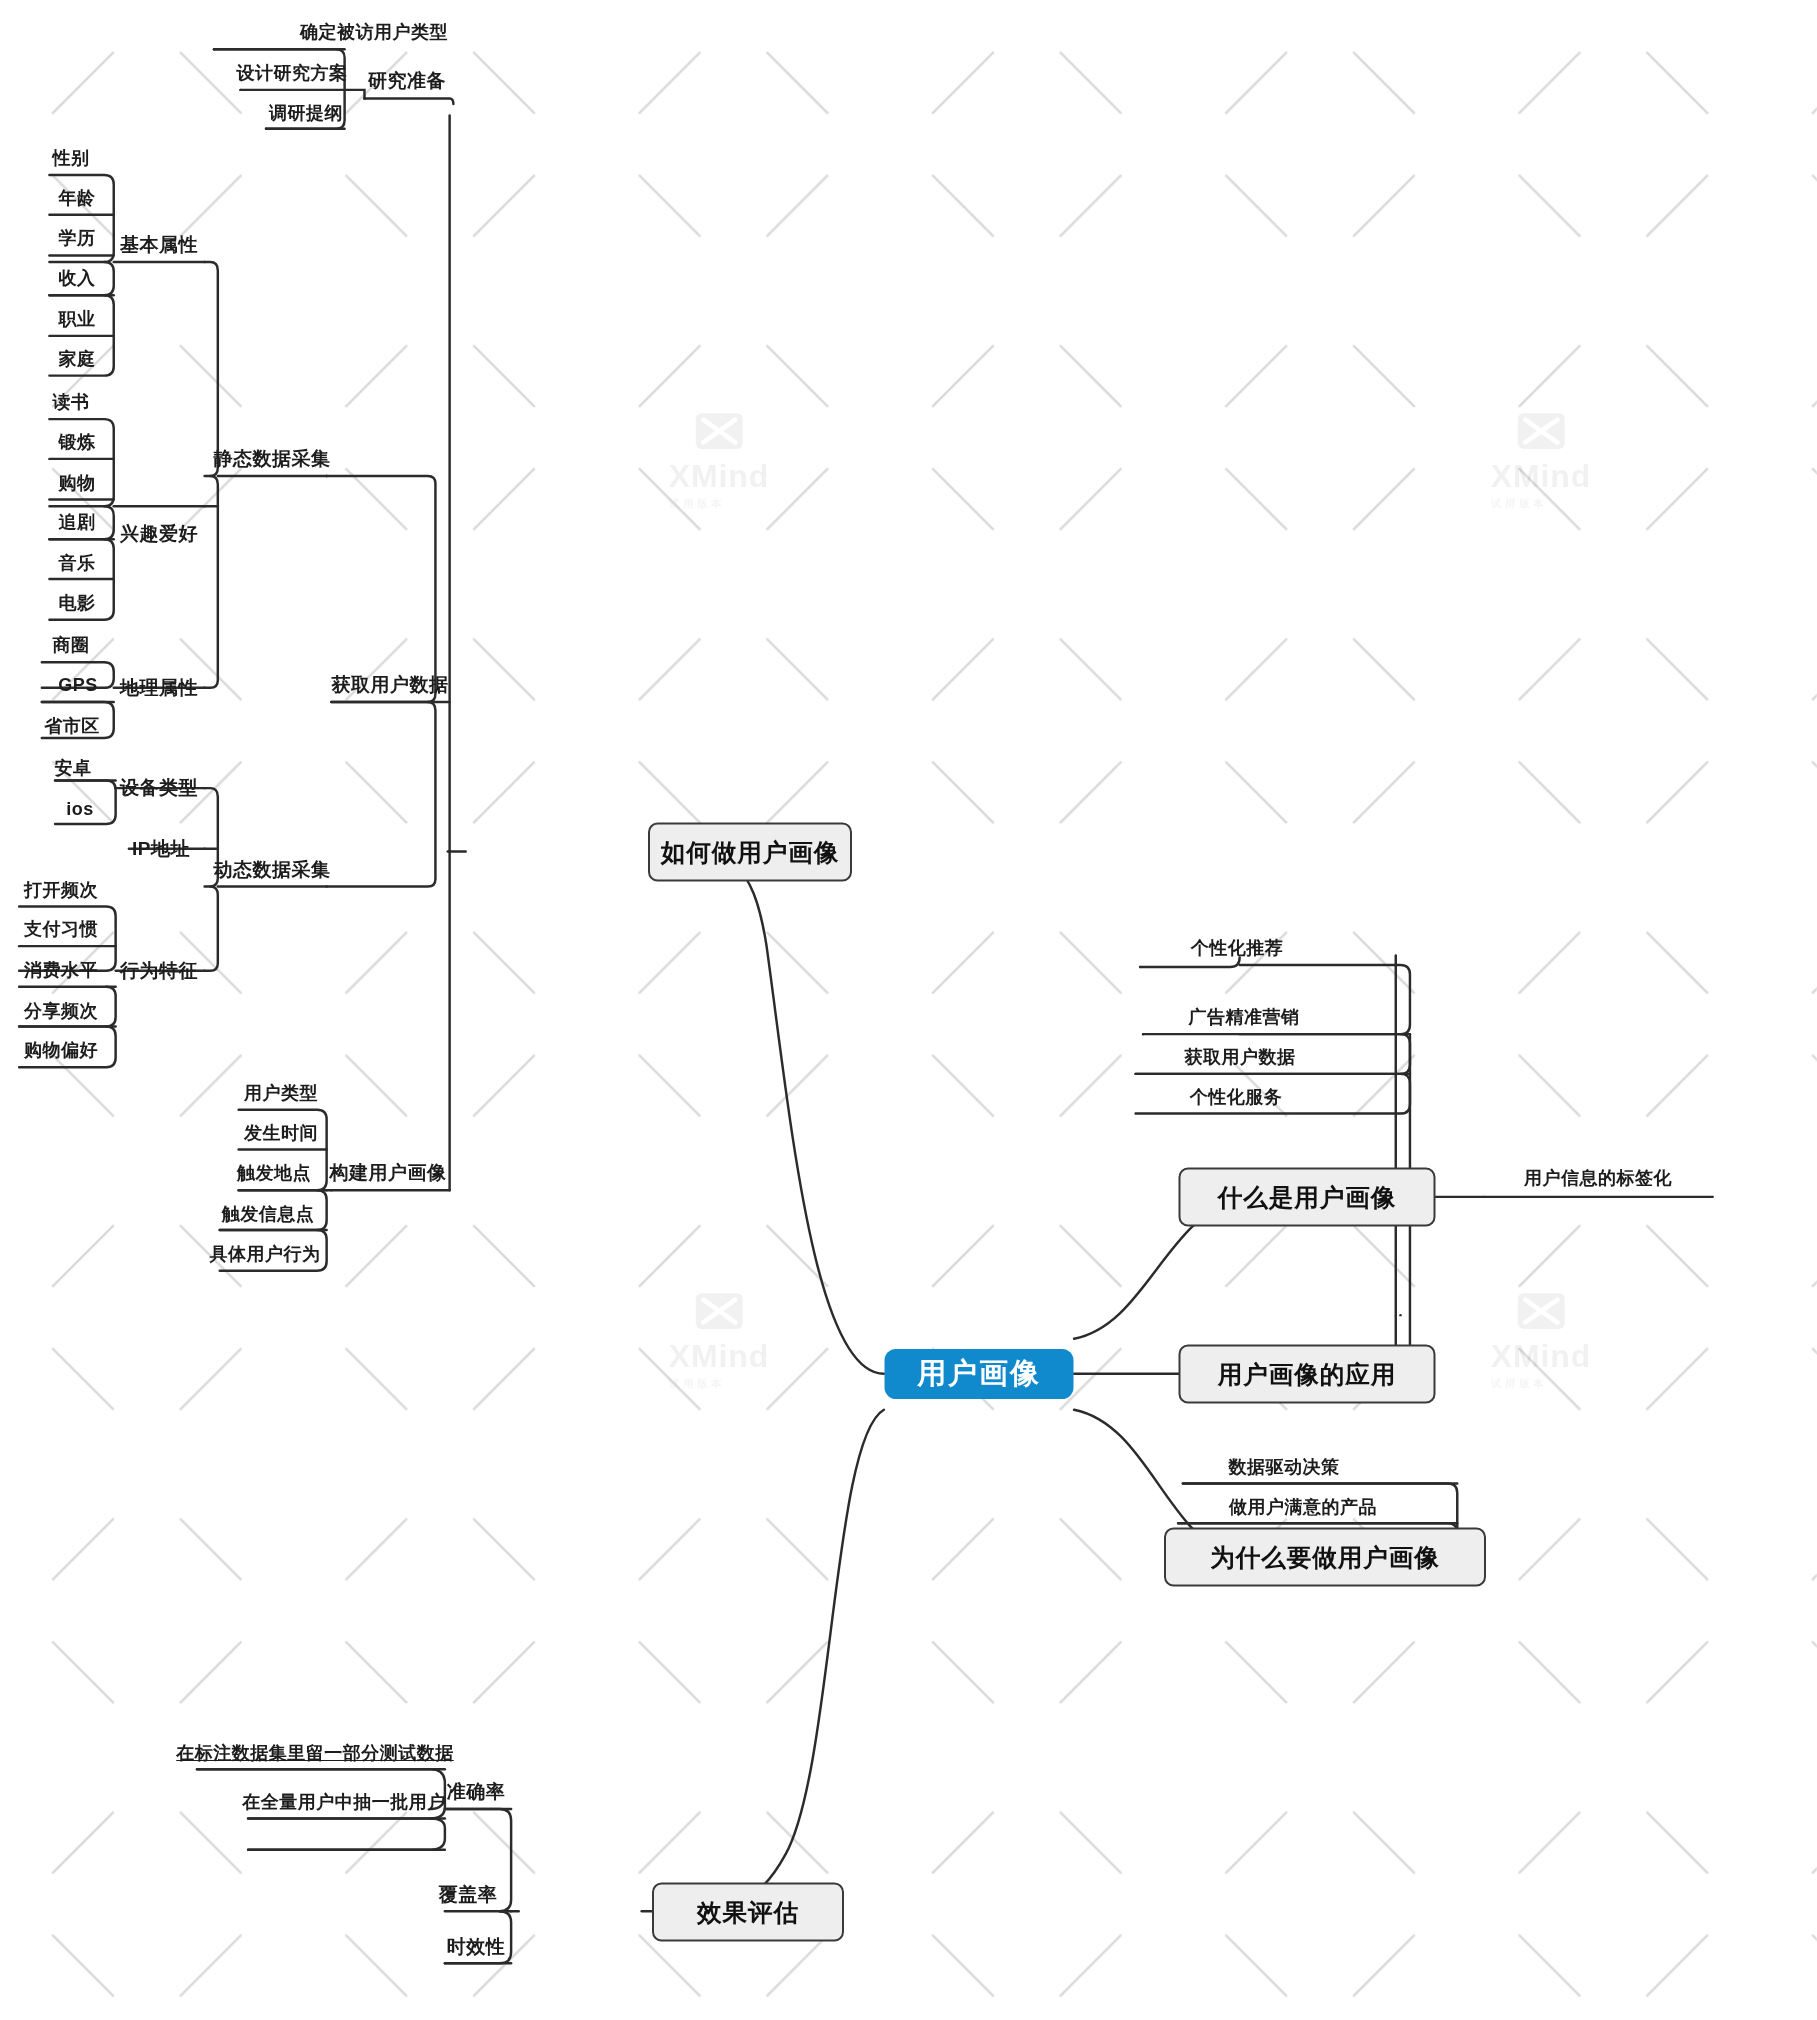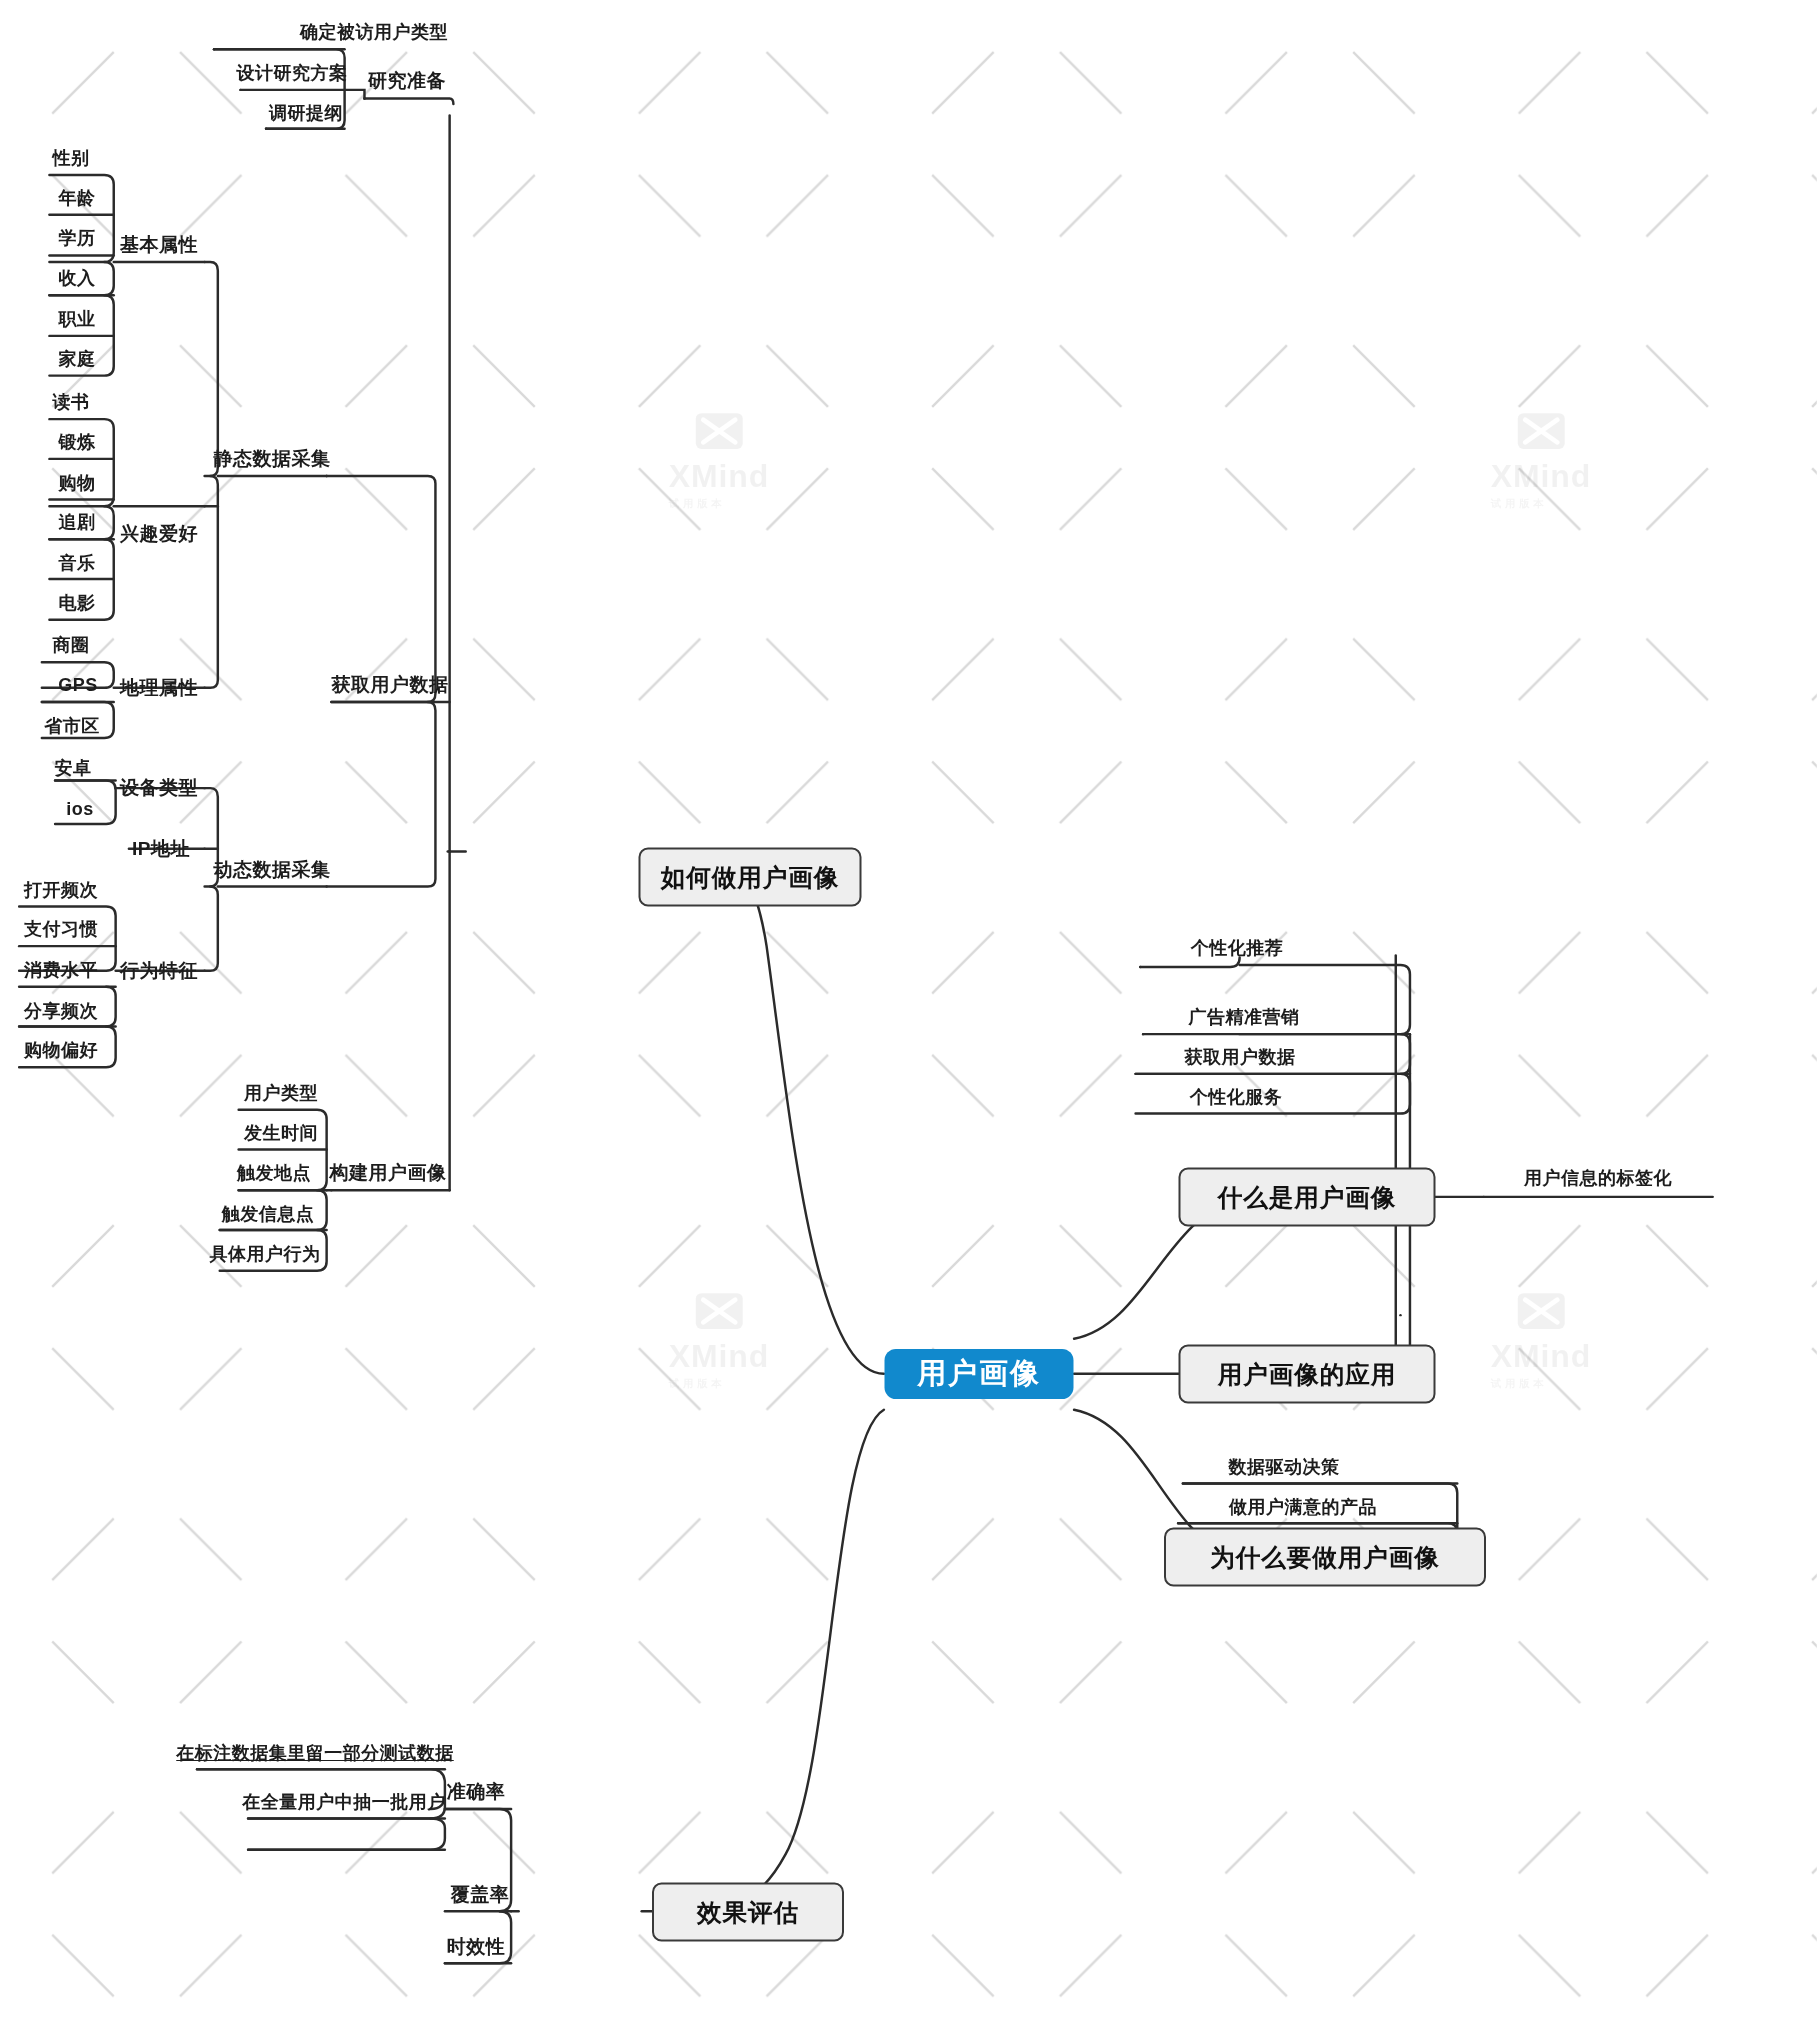--- a/index.html
+++ b/index.html
@@ -237,21 +237,21 @@
       <path d="M262 1922 L455 1922 Q 470 1922 470 1910 L470 1900"></path>
       <path d="M262 1922 L470 1922"></path>
       <path d="M262 1955 L455 1955 Q 470 1955 470 1943 L470 1932 Q 470 1922 455 1922"></path>
       <path d="M262 1955 L470 1955"></path>
 
     </g>
   </svg>
 
   <div class="node root" style="left:979px;top:1374px;width:189px;height:50px;">用户画像</div>
 
-  <div class="node boxed" style="left:750px;top:877px;width:223px;height:59px;">如何做用户画像</div>
+  <div class="node boxed" style="left:750px;top:852px;width:204px;height:59px;">如何做用户画像</div>
   <div class="node boxed" style="left:1307px;top:1197px;width:257px;height:59px;">什么是用户画像</div>
   <div class="node boxed" style="left:1307px;top:1374px;width:257px;height:59px;">用户画像的应用</div>
   <div class="node boxed" style="left:1325px;top:1557px;width:322px;height:59px;">为什么要做用户画像</div>
   <div class="node boxed" style="left:748px;top:1912px;width:192px;height:59px;">效果评估</div>
 
   <div class="node branch" style="left:407px;top:81px;">研究准备</div>
   <div class="node leaf" style="left:374px;top:32px;">确定被访用户类型</div>
   <div class="node leaf" style="left:292px;top:73px;">设计研究方案</div>
   <div class="node leaf" style="left:306px;top:113px;">调研提纲</div>
 
@@ -304,20 +304,20 @@
 
   <div class="node leaf" style="left:1237px;top:948px;">个性化推荐</div>
   <div class="node leaf" style="left:1244px;top:1017px;">广告精准营销</div>
   <div class="node leaf" style="left:1240px;top:1057px;">获取用户数据</div>
   <div class="node leaf" style="left:1236px;top:1097px;">个性化服务</div>
 
   <div class="node leaf" style="left:1284px;top:1467px;">数据驱动决策</div>
   <div class="node leaf" style="left:1303px;top:1507px;">做用户满意的产品</div>
 
   <div class="node branch" style="left:476px;top:1792px;">准确率</div>
-  <div class="node branch" style="left:480px;top:1895px;">覆盖率</div>
+  <div class="node branch" style="left:468px;top:1895px;">覆盖率</div>
   <div class="node branch" style="left:476px;top:1947px;">时效性</div>
 
   <div class="node leaf" style="left:315px;top:1753px;text-decoration:underline;">在标注数据集里留一部分测试数据</div>
   <div class="node leaf" style="left:344px;top:1802px;">在全量用户中抽一批用户</div>
 
 </div>
 
 
 </body></html>

